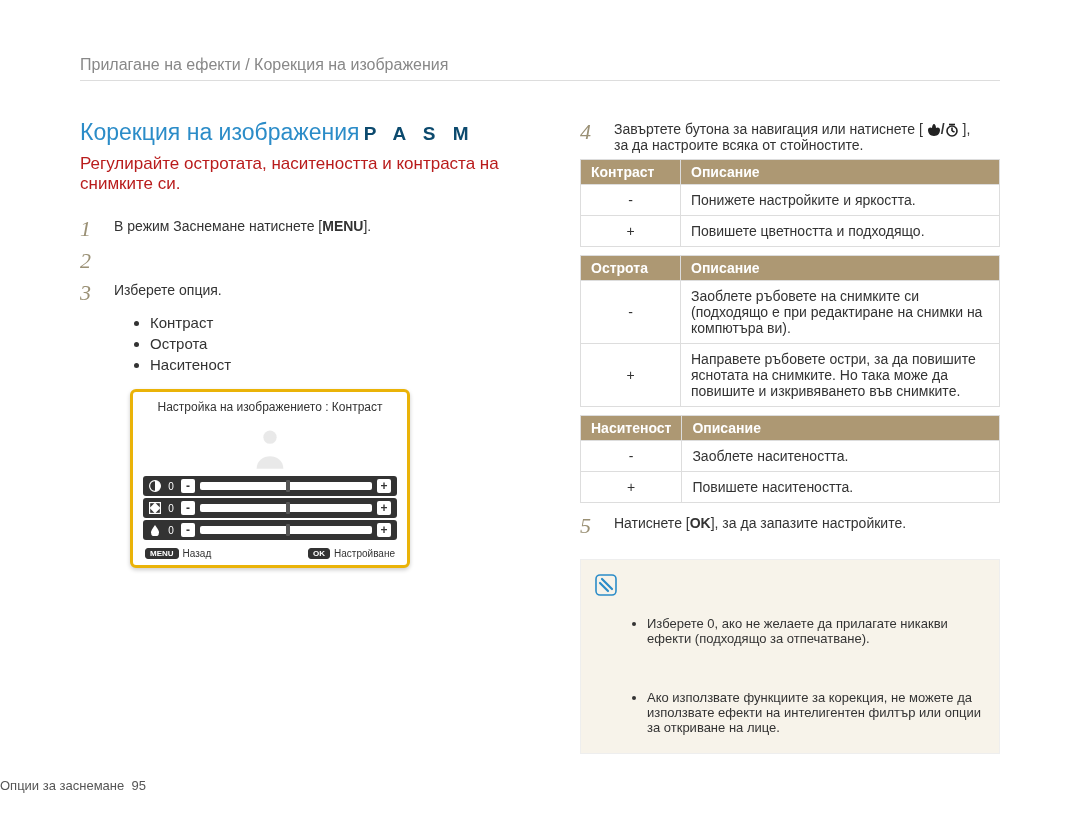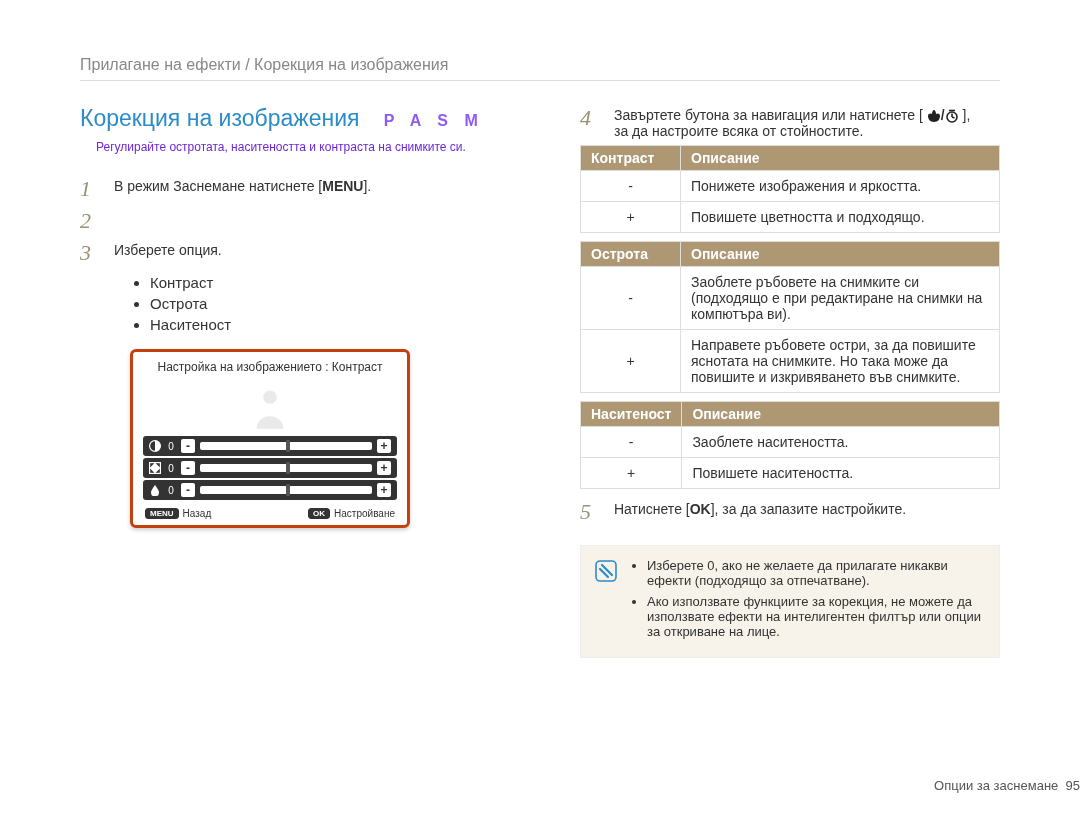--- a/index.html
+++ b/index.html
@@ -11,54 +11,54 @@
 }
 .page {
   width:1080px; height:815px;
   background:#fff;
   padding:56px 80px 0;
   position:relative;
 }
 .header-line {
   color:#888; font-size:16px;
   border-bottom:1px solid #ddd;
-  padding-bottom:6px; margin-bottom:24px;
+  padding-bottom:6px; margin-bottom:38px;
 }
 .cols { display:flex; gap:70px; }
 .col-l { width:430px; flex-shrink:0; }
 .col-r { flex:1; }
 .title {
   color:#2b8cc8; font-size:23px; font-weight:400;
   display:inline;
   margin-top:36px;
 }
 .mode {
-  color:#8b5cf6; font-size:16px;
-  letter-spacing:6px; margin-left:20px;
+  color:#0c4a6e; font-size:19px;
+  letter-spacing:6px; margin-left:0;
   font-weight:bold;
 }
-.intro { margin-top:8px; font-size:12px; color:#6d28d9; margin-bottom:22px;margin-left:16px; }
+.intro { margin-top:8px; font-size:17px; color:#b91c1c; margin-bottom:22px; }
 .step { display:flex; gap:14px; margin-bottom:6px; align-items:flex-start; }
 .num {
   font-style:italic; font-family:Georgia,serif;
   color:#9a9075; font-size:22px; min-width:20px;
 }
 .step-body { font-size:14px; padding-top:2px; }
 .step-body .kbd {
   font-weight:bold;
 }
 .bold { font-weight:bold; }
 .sub-items {
   list-style:disc; margin:8px 0 16px 70px; font-size:15px; color:#333;
 }
 .sub-items li { margin-bottom:4px; }
 
 .lcd {
   width:280px; margin-left:50px;
-  border:3px solid #c2410c; border-radius:6px;
+  border:3px solid #eab308; border-radius:6px;
   background:#fff; padding:8px 10px 6px;
   box-shadow:0 2px 4px rgba(0,0,0,0.2);
 }
 .lcd-title {
   font-size:12px; text-align:center; color:#333;
   margin-bottom:6px;
 }
 .lcd-mid {
   height:56px; display:flex; align-items:center; justify-content:center;
   opacity:.25;
@@ -111,25 +111,25 @@
   background:#f7f3ea; border:1px solid #eee;
   padding:12px 14px 12px 50px; margin-top:20px;
   position:relative; font-size:13px;
 }
 .note-icon {
   position:absolute; left:14px; top:14px;
   width:22px; height:22px;
 }
 .note-icon svg { width:22px; height:22px; }
 .note ul { list-style:disc; margin-left:16px; }
-.note li { margin-bottom:6px; }
+.note li { margin-bottom:6px;margin-top:44px; }
 
 .footer {
   position:absolute; bottom:22px; left:0; right:0;
-  text-align:right; font-size:13px; color:#555;
+  text-align:left; font-size:13px; color:#555;
 }
 .icon-inline { display:inline-flex; vertical-align:middle; }
 .camera-icon { width:18px; height:16px; }
 .camera-icon svg { width:18px; height:16px; }
 </style>
 </head>
 <body>
 
 <div class="page">
   <div class="header-line">Прилагане на ефекти / Корекция на изображения</div>
@@ -241,21 +241,21 @@
       </div>
 
       <table>
         <tbody>
             <tr>
               <th>Контраст</th>
               <th>Описание</th>
             </tr>
         <tr>
               <td>-</td>
-              <td>Понижете изображения и яркостта.</td>
+              <td>Понижете настройките и яркостта.</td>
             </tr>
         <tr>
               <td>+</td>
               <td>Повишете цветността и подходящо.</td>
             </tr>
       </tbody>
         </table>
 
       <table>
         <tbody>

